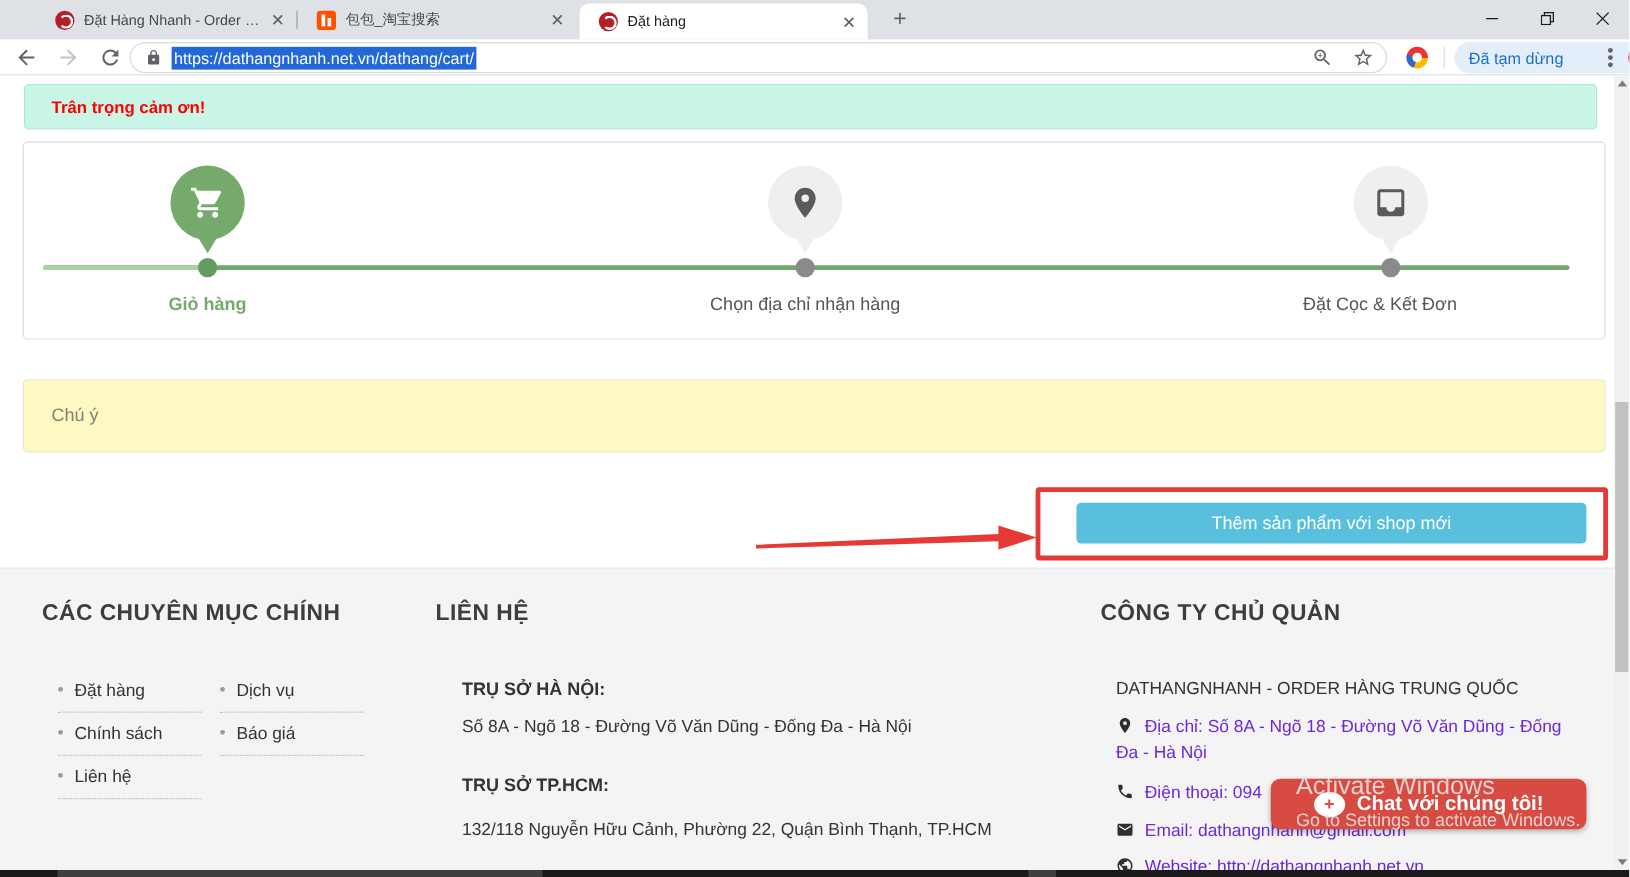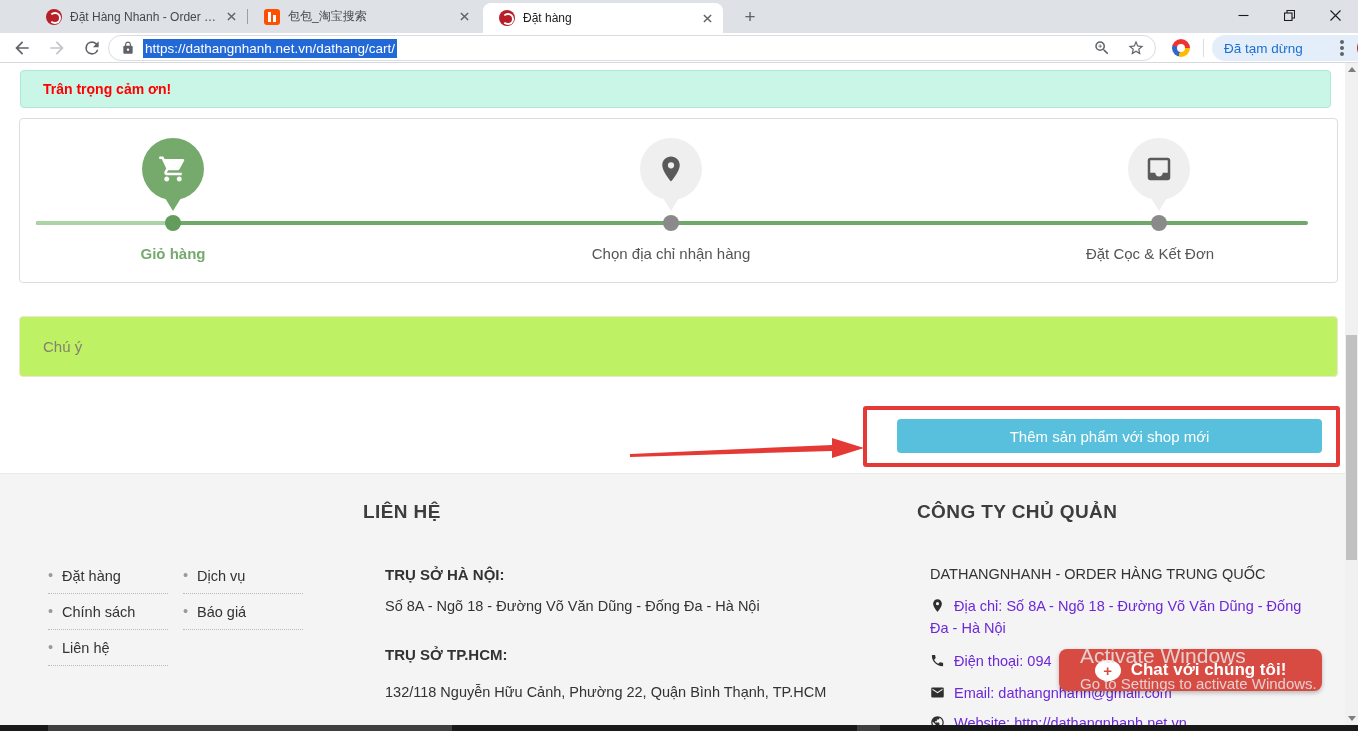--- a/index.html
+++ b/index.html
@@ -58,21 +58,21 @@
   .stepdot { position:absolute; top:96px; width:16px; height:16px; border-radius:50%; }
   .bubble { position:absolute; top:19px; width:62px; height:62px; border-radius:50%; display:flex; align-items:center; justify-content:center; }
   .bubble::after { content:""; position:absolute; left:23px; top:60px; border:8px solid transparent; border-top-width:13px; }
   .bubble.green { background:#76aa6d; } .bubble.green::after { border-top-color:#76aa6d; }
   .bubble.gray { background:#efefef; } .bubble.gray::after { border-top-color:#efefef; }
   .bubble svg { width:30px; height:30px; position:relative; }
   .bubble.green svg { fill:#fff; } .bubble.gray svg { fill:#5a5a5a; }
   .steplabel { position:absolute; top:126px; width:300px; text-align:center; font-size:15px; color:#555; }
   .steplabel.active { color:#76aa6d; font-weight:bold; }
 
-  .noticebox { position:absolute; left:19px; top:253px; width:1319px; height:61px; background:#bef264; border:1px solid #eee6cb; border-radius:4px; }
+  .noticebox { position:absolute; left:19px; top:253px; width:1319px; height:61px; background:#fef9c3; border:1px solid #eee6cb; border-radius:4px; }
   .noticebox span { position:absolute; left:23px; top:21px; font-size:15px; color:#83816f; }
 
   .annot-rect { position:absolute; left:863px; top:343px; width:477px; height:61px; border:4px solid #e53935; border-radius:3px; z-index:30; }
   .annot-arrow { position:absolute; left:628px; top:373px; width:240px; height:24px; z-index:30; }
   .bluebtn { position:absolute; left:897px; top:356px; width:425px; height:34px; background:#58c0dd; border:none; border-radius:4px; color:#fff; font-size:15px; font-family:"Liberation Sans",sans-serif; }
 
   
   .footer { position:absolute; left:0; top:410px; width:1358px; height:252px; background:#f4f4f4; border-top:1px solid #e9e9e9; }
   .fhead { position:absolute; top:27px; font-size:19px; font-weight:bold; color:#3d3d3d; letter-spacing:0.4px; white-space:nowrap; }
   .linkcol { position:absolute; top:84px; list-style:none; }
@@ -240,20 +240,21 @@
       <span>Chú ý</span>
     </div>
 
     <svg class="annot-arrow" viewBox="0 0 240 24">
       <polygon points="2,18 204,9 204,2 236,12 204,22 204,15 2,21" fill="#e53935"></polygon>
     </svg>
     <div class="annot-rect"></div>
     <button class="bluebtn">Thêm sản phẩm với shop mới</button>
 
     <div class="footer">
+      <div class="fhead" style="left:35px;">CÁC CHUYÊN MỤC CHÍNH</div>
       <ul class="linkcol" style="left:48px;">
         <li>Đặt hàng</li>
         <li>Chính sách</li>
         <li>Liên hệ</li>
       </ul>
       <ul class="linkcol" style="left:183px;">
         <li>Dịch vụ</li>
         <li>Báo giá</li>
       </ul>
 

